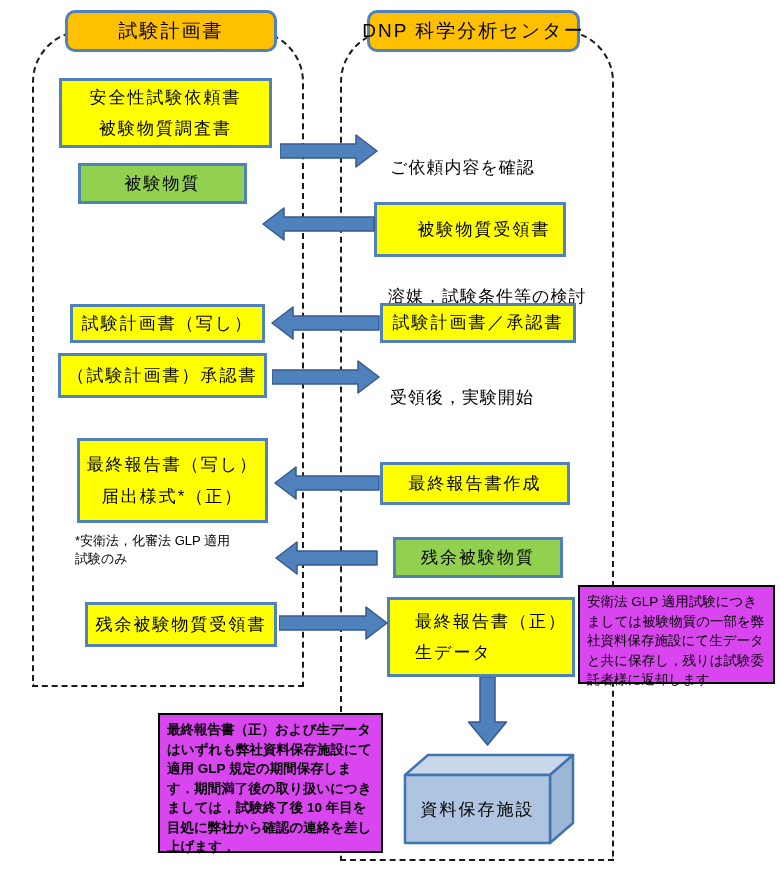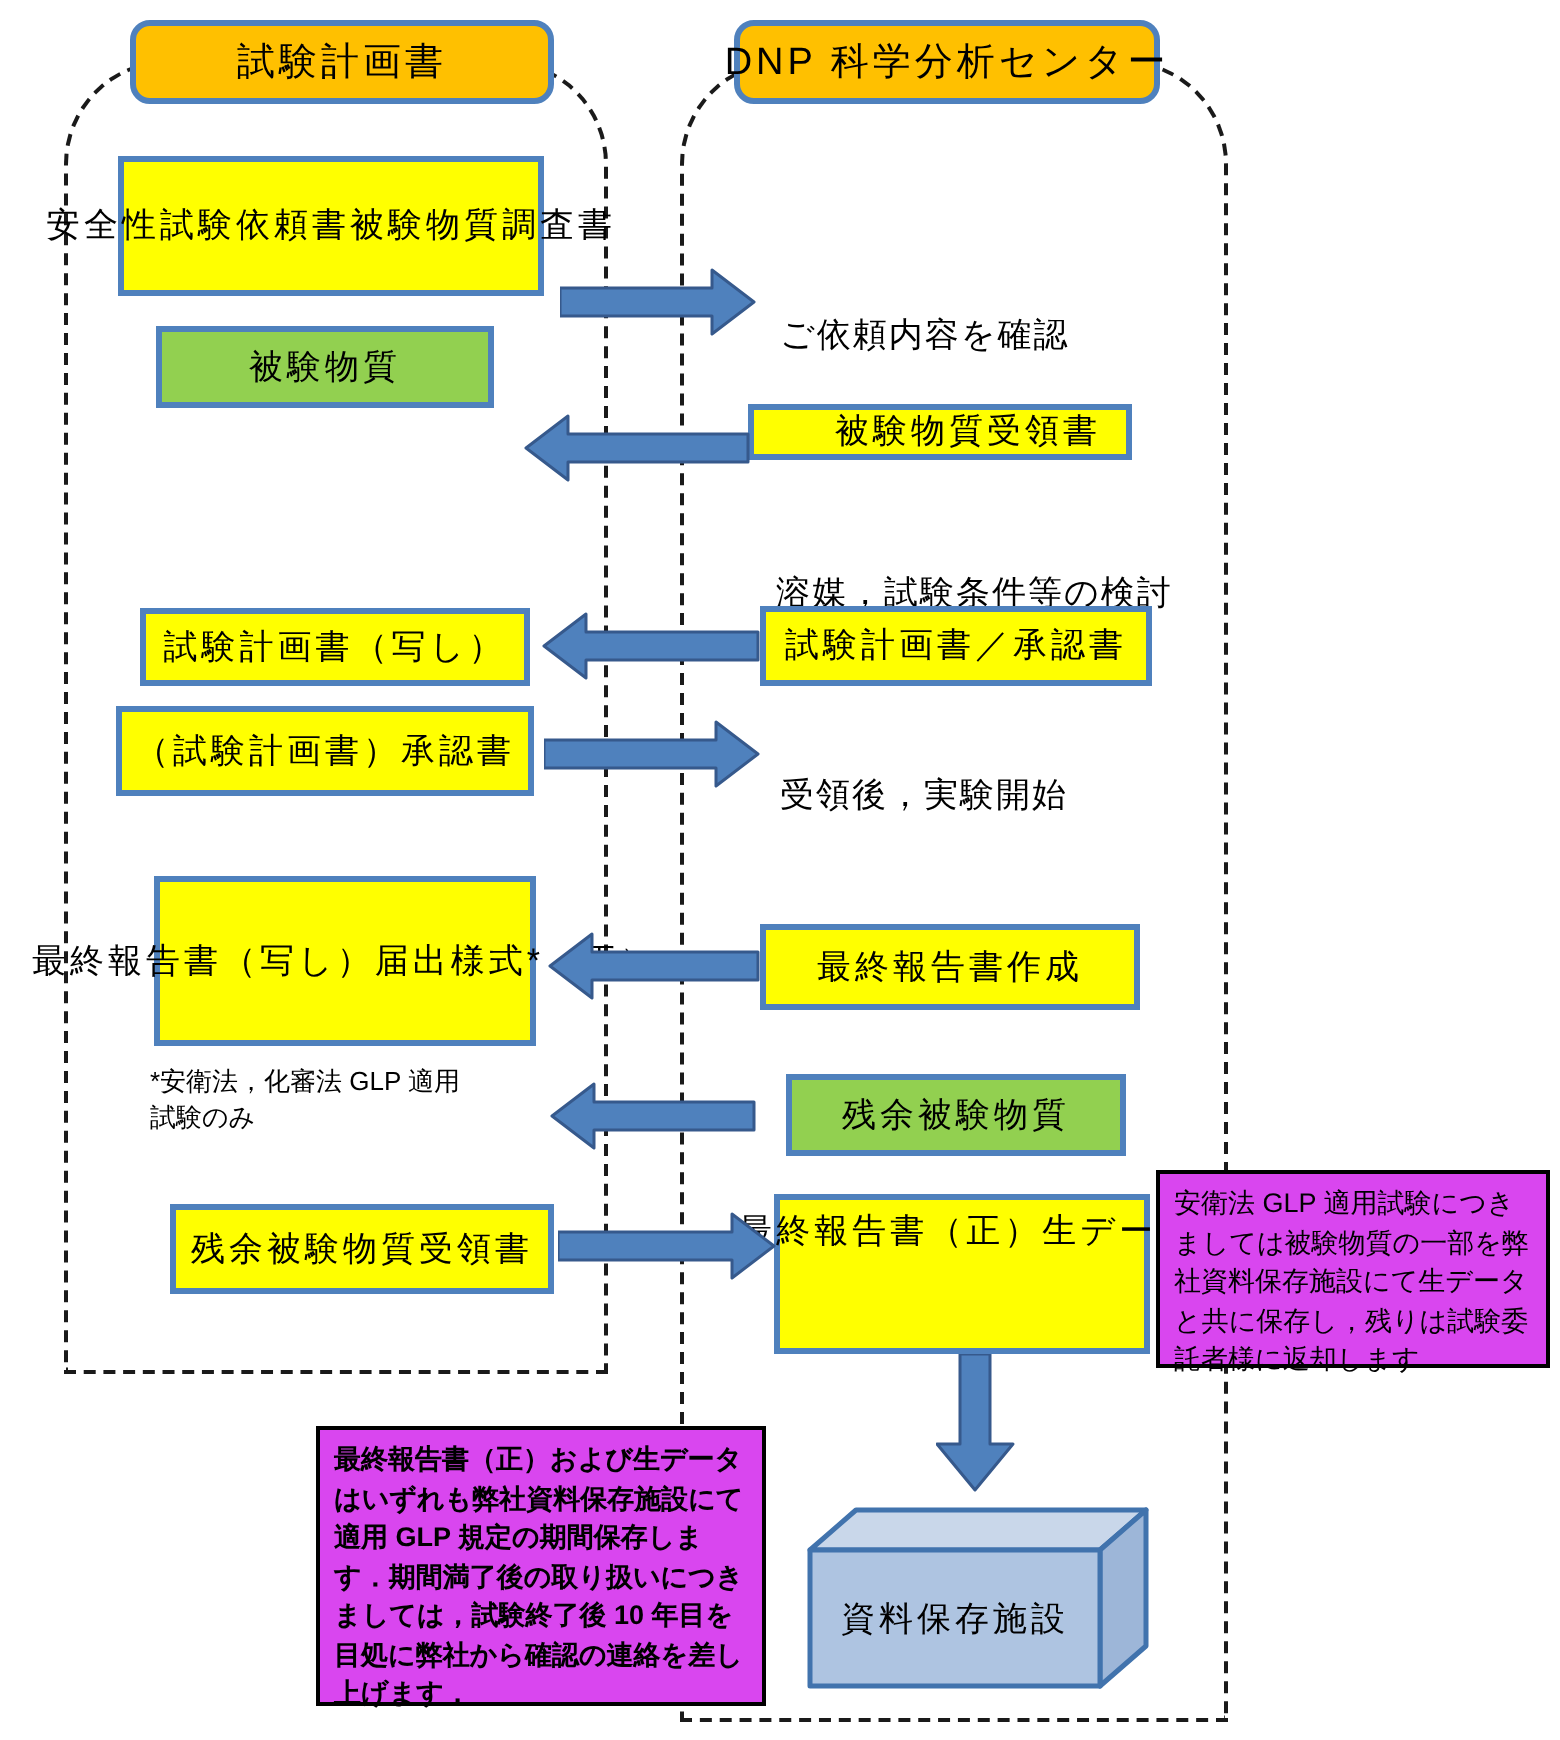--- a/index.html
+++ b/index.html
@@ -28,31 +28,31 @@
     display:flex;align-items:center;justify-content:center;
     font-size:19px;letter-spacing:2px;font-weight:500;
     z-index:5;
     box-sizing:border-box;
     white-space:nowrap;
   }
   
   .pbox{
     position:absolute;
     border:3px solid #4F81BD;
-    display:flex;flex-direction:row;
+    display:flex;flex-direction:column;
     align-items:center;justify-content:center;
     font-size:17px;letter-spacing:2px;
     line-height:1.85;
     z-index:3;
     box-sizing:border-box;
     white-space:nowrap;
   }
   .pbox.yellow{background:#FFFF00;}
   .pbox.green{background:#92D050;}
-  .pbox.left-align{align-items:flex-start;padding-left:5px;}
+  .pbox.left-align{align-items:flex-start;padding-left:25px;}
   
   .freetext{
     position:absolute;
     font-size:17px;letter-spacing:1px;
     z-index:3;white-space:nowrap;margin-top:20px;
   }
   .footnote{
     position:absolute;
     font-size:13px;line-height:1.35;
     z-index:3;
@@ -118,21 +118,21 @@
     <span style="display:block;">*安衛法，化審法 GLP 適用</span>
     <span style="display:block;">試験のみ</span>
   </div>
   <div class="pbox yellow" style="left:85px;top:602px;width:192px;height:45px;">
     <span>残余被験物質受領書</span>
   </div>
 
   <div class="freetext" style="left:390px;top:136px;">
     <span>ご依頼内容を確認</span>
   </div>
-  <div class="pbox yellow" style="left:374px;top:202px;width:192px;height:28px;padding-left:28px;">
+  <div class="pbox yellow" style="left:374px;top:202px;width:192px;height:55px;padding-left:28px;">
     <span>被験物質受領書</span>
   </div>
   <div class="freetext" style="left:388px;top:265px;">
     <span>溶媒，試験条件等の検討</span>
   </div>
   <div class="pbox yellow" style="left:380px;top:303px;width:196px;height:40px;">
     <span>試験計画書／承認書</span>
   </div>
   <div class="freetext" style="left:390px;top:366px;">
     <span>受領後，実験開始</span>

